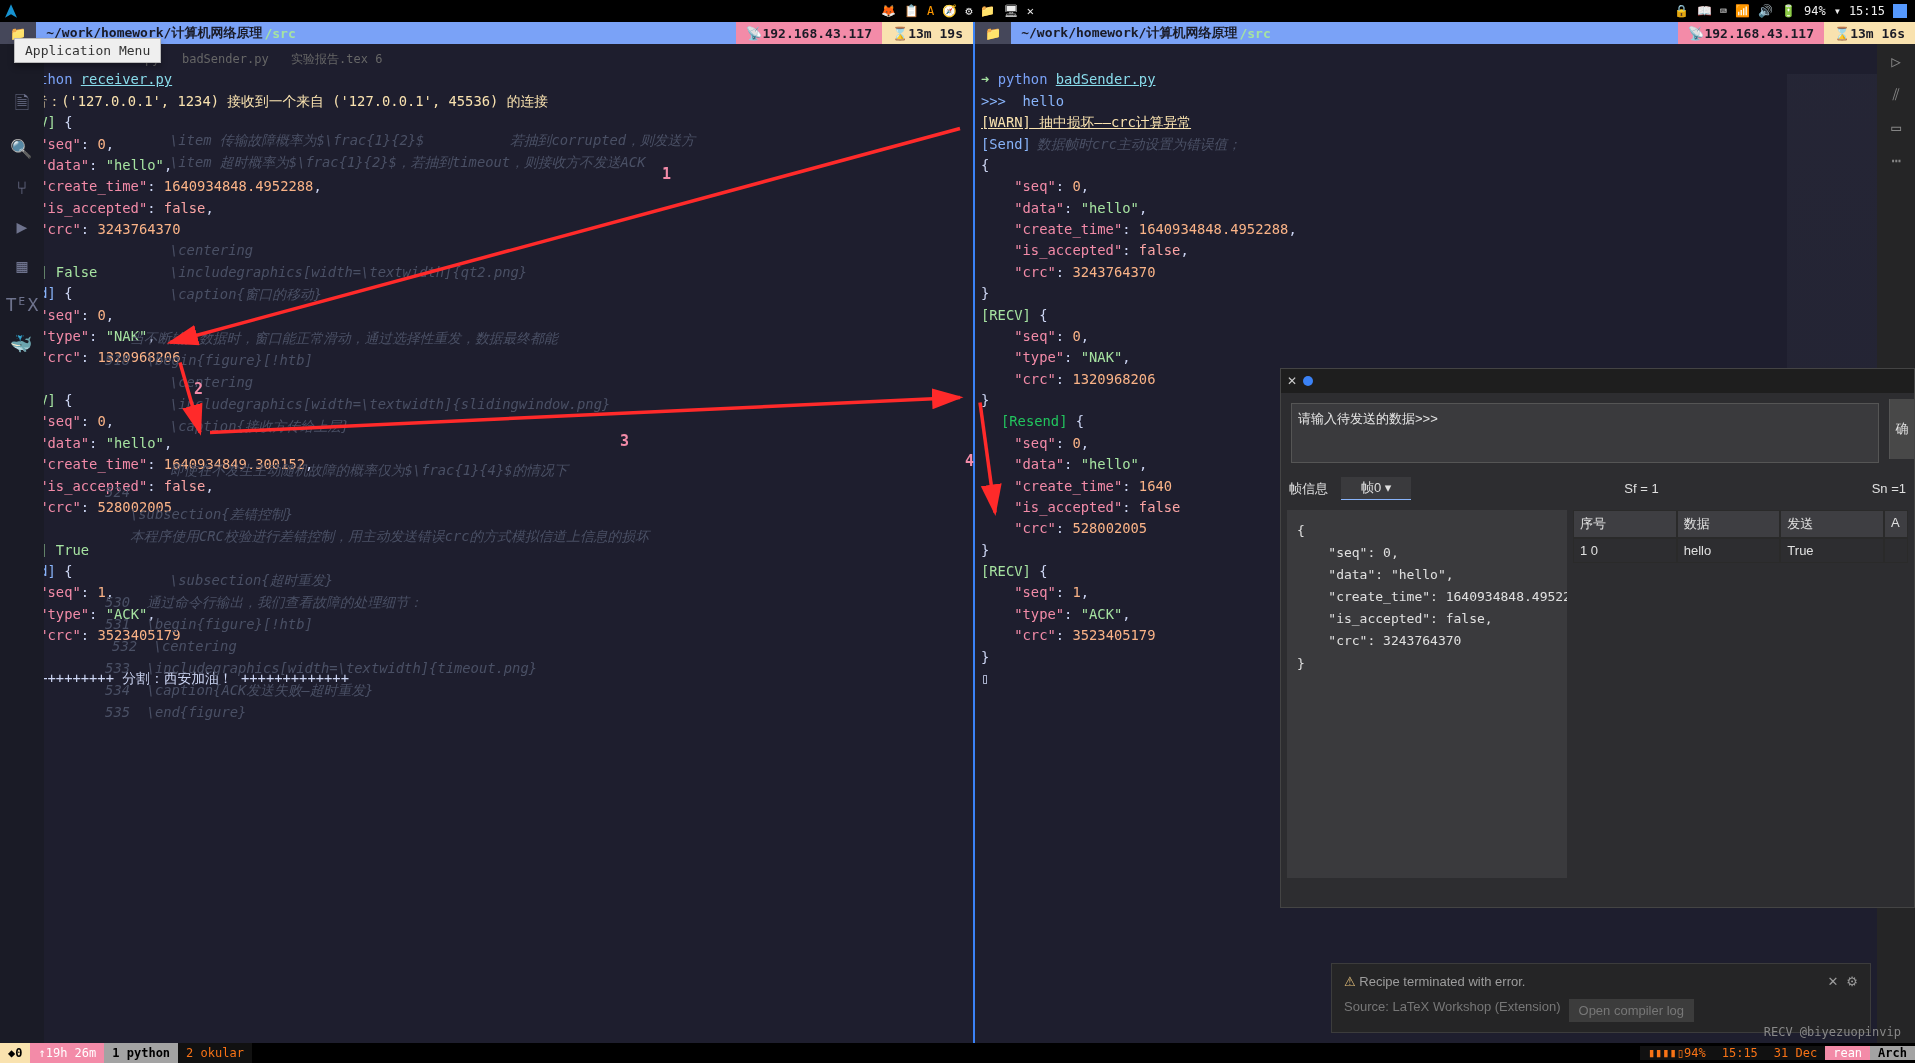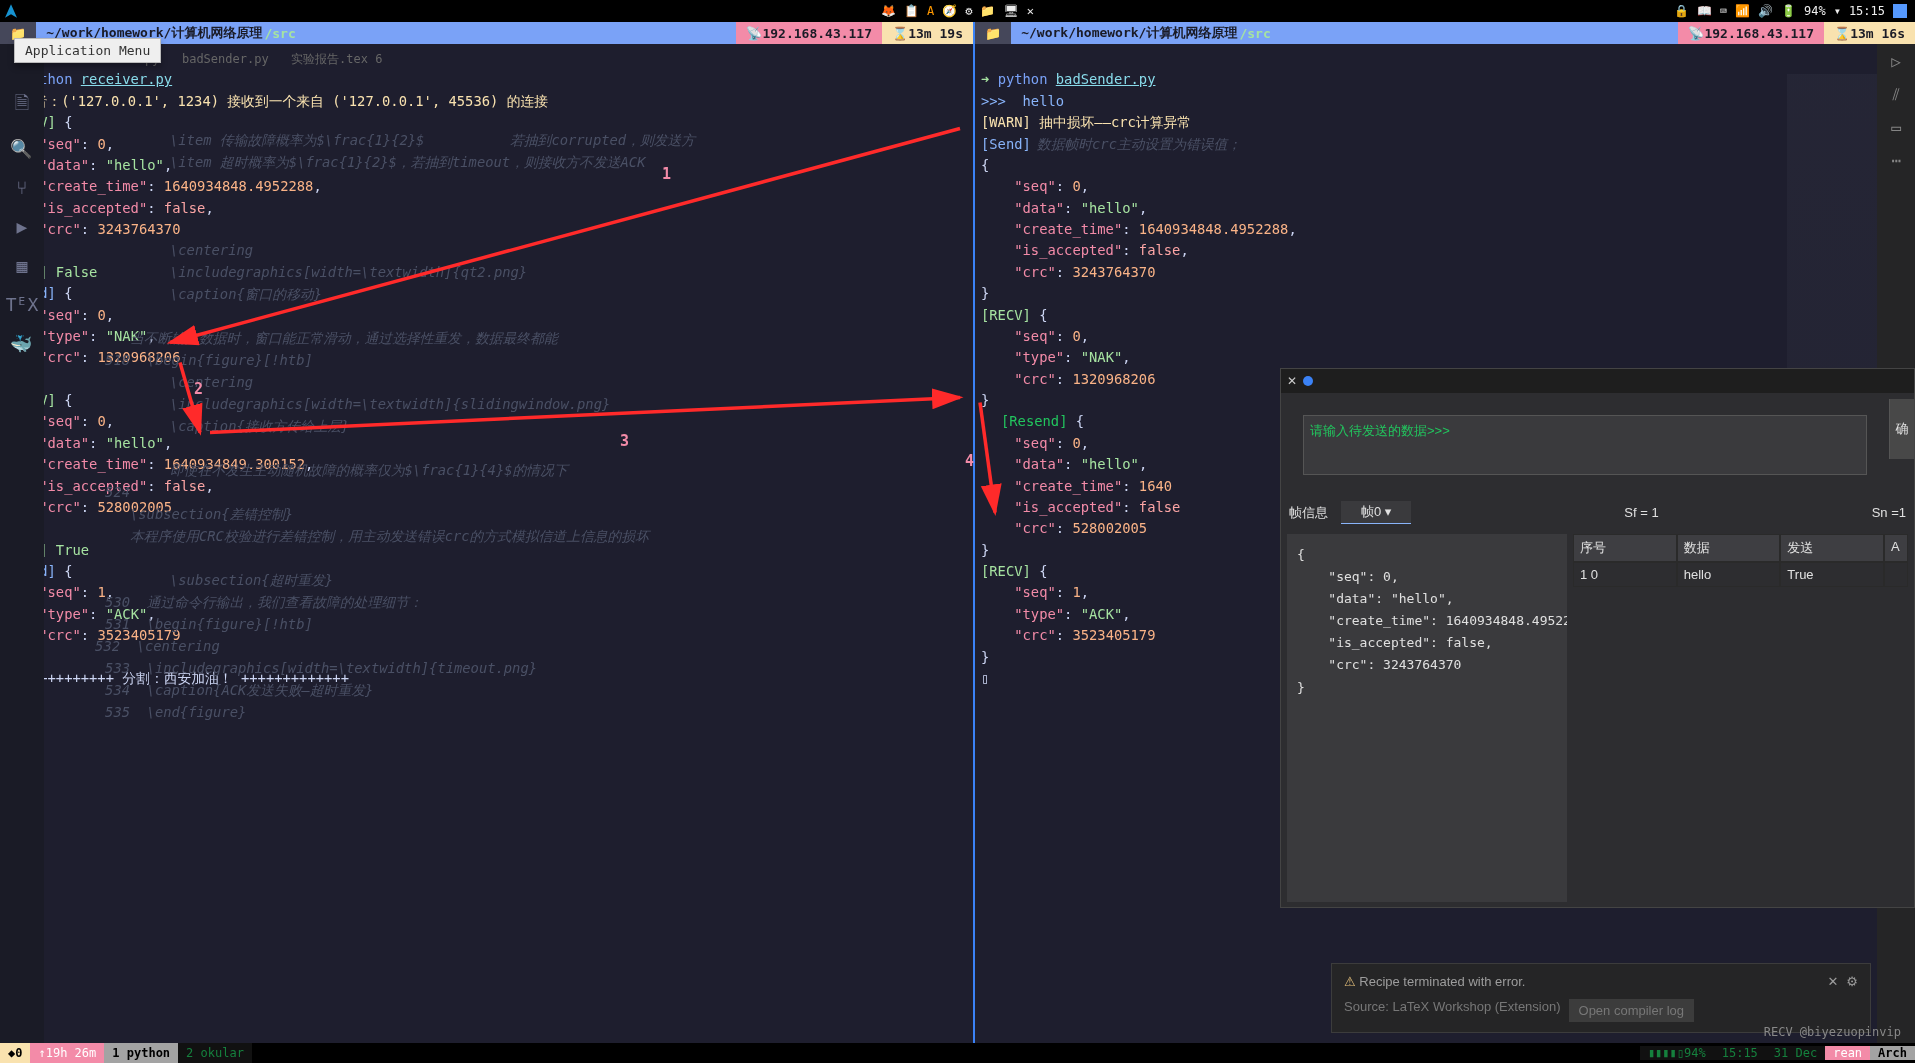--- a/index.html
+++ b/index.html
@@ -66,21 +66,21 @@
   white-space:pre;
   position:relative;
 }
 .prompt-arrow { color:#a6e3a1; }
 .prompt-cmd { color:#7aa2f7; }
 .prompt-file { color:#89dceb; text-decoration:underline; }
 .tag-accept { color:#f9e2af; }
 .tag-recv { color:#a6e3a1; }
 .tag-crc { color:#a6e3a1; }
 .tag-send { color:#89b4fa; }
-.tag-warn { color:#f9e2af; }
+.tag-warn { color:#f9e2af;text-decoration:underline; }
 .tag-resend { color:#22c55e;margin-left:20px; }
 .key { color:#f38ba8; }
 .str { color:#a6e3a1; }
 .num { color:#fab387; }
 .bool { color:#fca5a5; }
 .ghost {
   position:absolute;
   color:#4a5065;
   pointer-events:none;
   font-style:italic;
@@ -119,27 +119,27 @@
   background:#1e1e1e;
   display:flex;
   align-items:center;
   padding:0 6px;
   gap:6px;
 }
 .gui-close-dot { width:10px;height:10px;border-radius:50%;background:#3b82f6; }
 .gui-x { color:#ccc; cursor:pointer; font-size:12px; }
 .gui-row { display:flex; align-items:flex-start; }
 .gui-entry {
-  margin:22px;
+  margin:10px;
   padding:6px;
   background:#3a3a3d;
   border:1px solid #555;
   flex:1;
   min-height:60px;
-  color:#22c55e;
+  color:#e5e5e5;
 }
 .gui-ok-btn {
   width:25px;
   background:#484848;
   display:flex;align-items:center;justify-content:center;
   height:60px; margin-top:6px;
   border-left:1px solid #555;
 }
 .gui-mid {
   display:flex;
@@ -227,21 +227,21 @@
   height:20px;
   background:#000;
   display:flex;
   align-items:center;
   font-size:12px;
 }
 .sb-seg { padding:0 8px; height:100%; display:flex; align-items:center; }
 .sb-yellow { background:#f9e2af; color:#000; font-weight:bold; }
 .sb-pink { background:#f38ba8; color:#fff; }
 .sb-blue { background:#a3a3a3; color:#000;font-weight:bold; }
-.sb-gray { background:#111; color:#15803d; }
+.sb-gray { background:#111; color:#f97316; }
 .sb-right { margin-left:auto; display:flex; }
 .watermark {
   position:absolute;
   right:14px; bottom:24px;
   color:#888; font-size:12px; z-index:40;
 }
 .arch-logo {
   width:22px;height:22px;
   color:#1793d1;
   display:flex;align-items:center;justify-content:center;
@@ -361,21 +361,21 @@
       <div class="ghost" style="top:328px;left:170px">\centering</div>
       <div class="ghost" style="top:350px;left:170px">\includegraphics[width=\textwidth]{slidingwindow.png}</div>
       <div class="ghost" style="top:372px;left:170px">\caption{接收方传给上层}</div>
       <div class="ghost" style="top:416px;left:170px">即使在不发生主动随机故障的概率仅为$\frac{1}{4}$的情况下</div>
       <div class="ghost" style="top:438px;left:70px"><span class="ghost-gutter">524</span></div>
       <div class="ghost" style="top:460px;left:130px">\subsection{差错控制}</div>
       <div class="ghost" style="top:482px;left:130px">本程序使用CRC校验进行差错控制，用主动发送错误crc的方式模拟信道上信息的损坏</div>
       <div class="ghost" style="top:526px;left:170px">\subsection{超时重发}</div>
       <div class="ghost" style="top:548px;left:70px"><span class="ghost-gutter">530</span>&nbsp;&nbsp;<span>通过命令行输出，我们查看故障的处理细节：</span></div>
       <div class="ghost" style="top:570px;left:70px"><span class="ghost-gutter">531</span>&nbsp;&nbsp;<span>\begin{figure}[!htb]</span></div>
-      <div class="ghost" style="top:592px;left:60px"><span class="ghost-gutter">532</span>&nbsp;&nbsp;<span>\centering</span></div>
+      <div class="ghost" style="top:592px;left:77px"><span class="ghost-gutter">532</span>&nbsp;&nbsp;<span>\centering</span></div>
       <div class="ghost" style="top:614px;left:70px"><span class="ghost-gutter">533</span>&nbsp;&nbsp;<span>\includegraphics[width=\textwidth]{timeout.png}</span></div>
       <div class="ghost" style="top:636px;left:70px"><span class="ghost-gutter">534</span>&nbsp;&nbsp;<span>\caption{ACK发送失败—超时重发}</span></div>
       <div class="ghost" style="top:658px;left:70px"><span class="ghost-gutter">535</span>&nbsp;&nbsp;<span>\end{figure}</span></div>
     </div>
   </div>
 
   <div class="pane pane-right">
     <div class="tmux-status">
       <div class="tmux-seg" style="background:#45475a">📁</div>
       <div class="tmux-seg seg-path">

